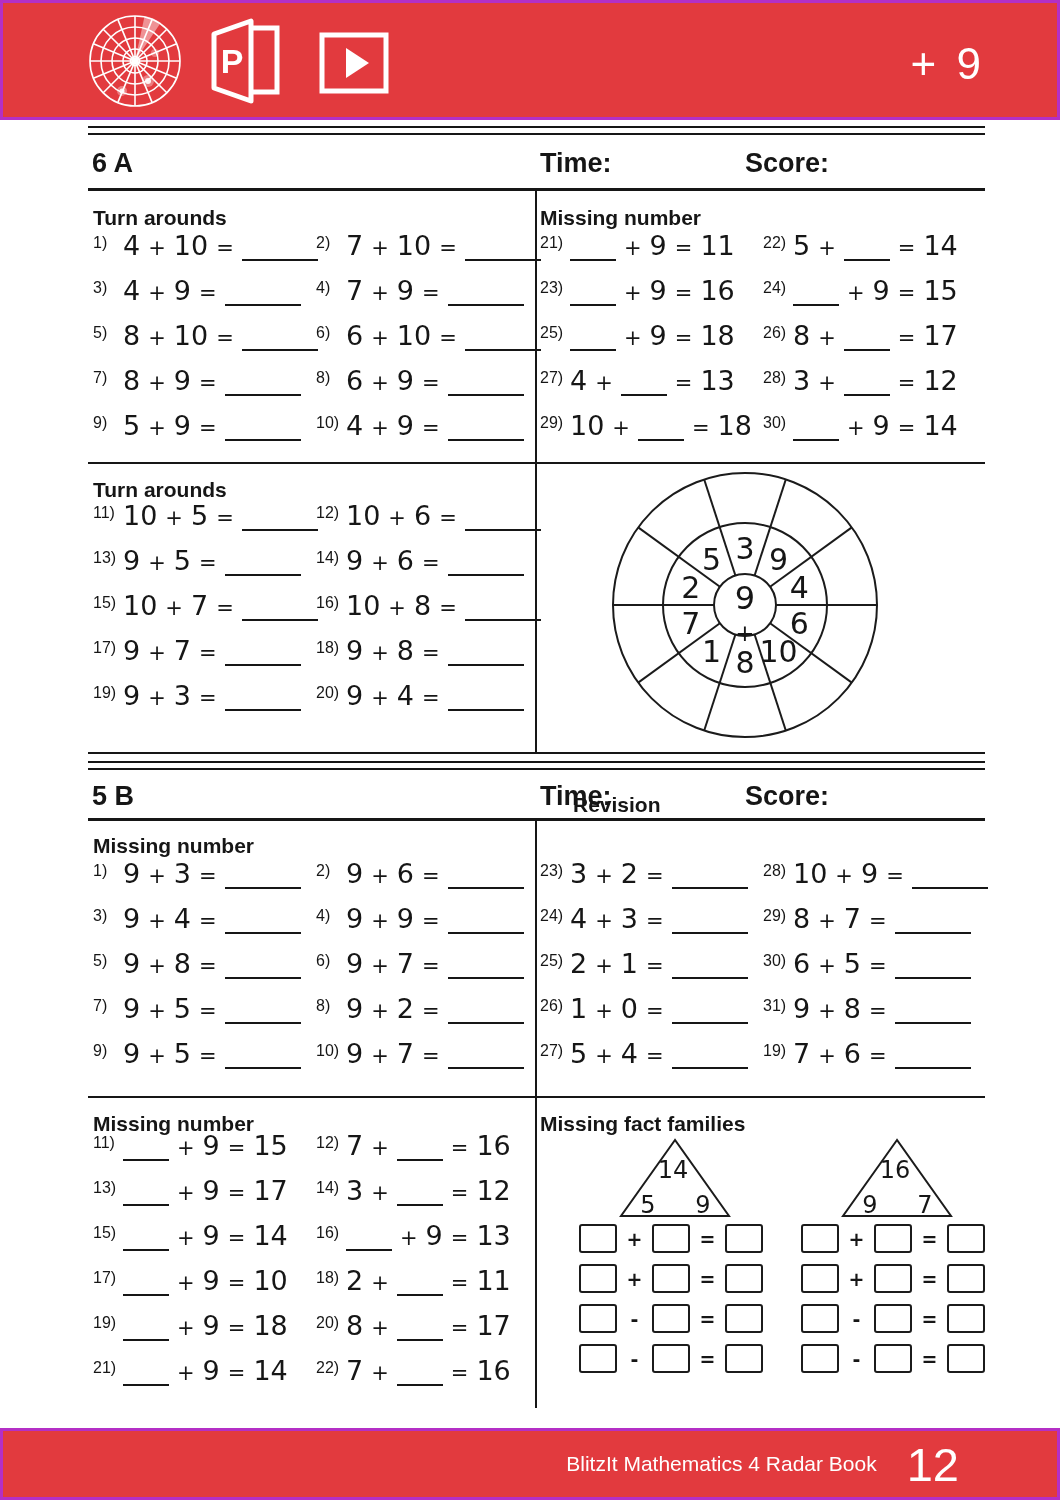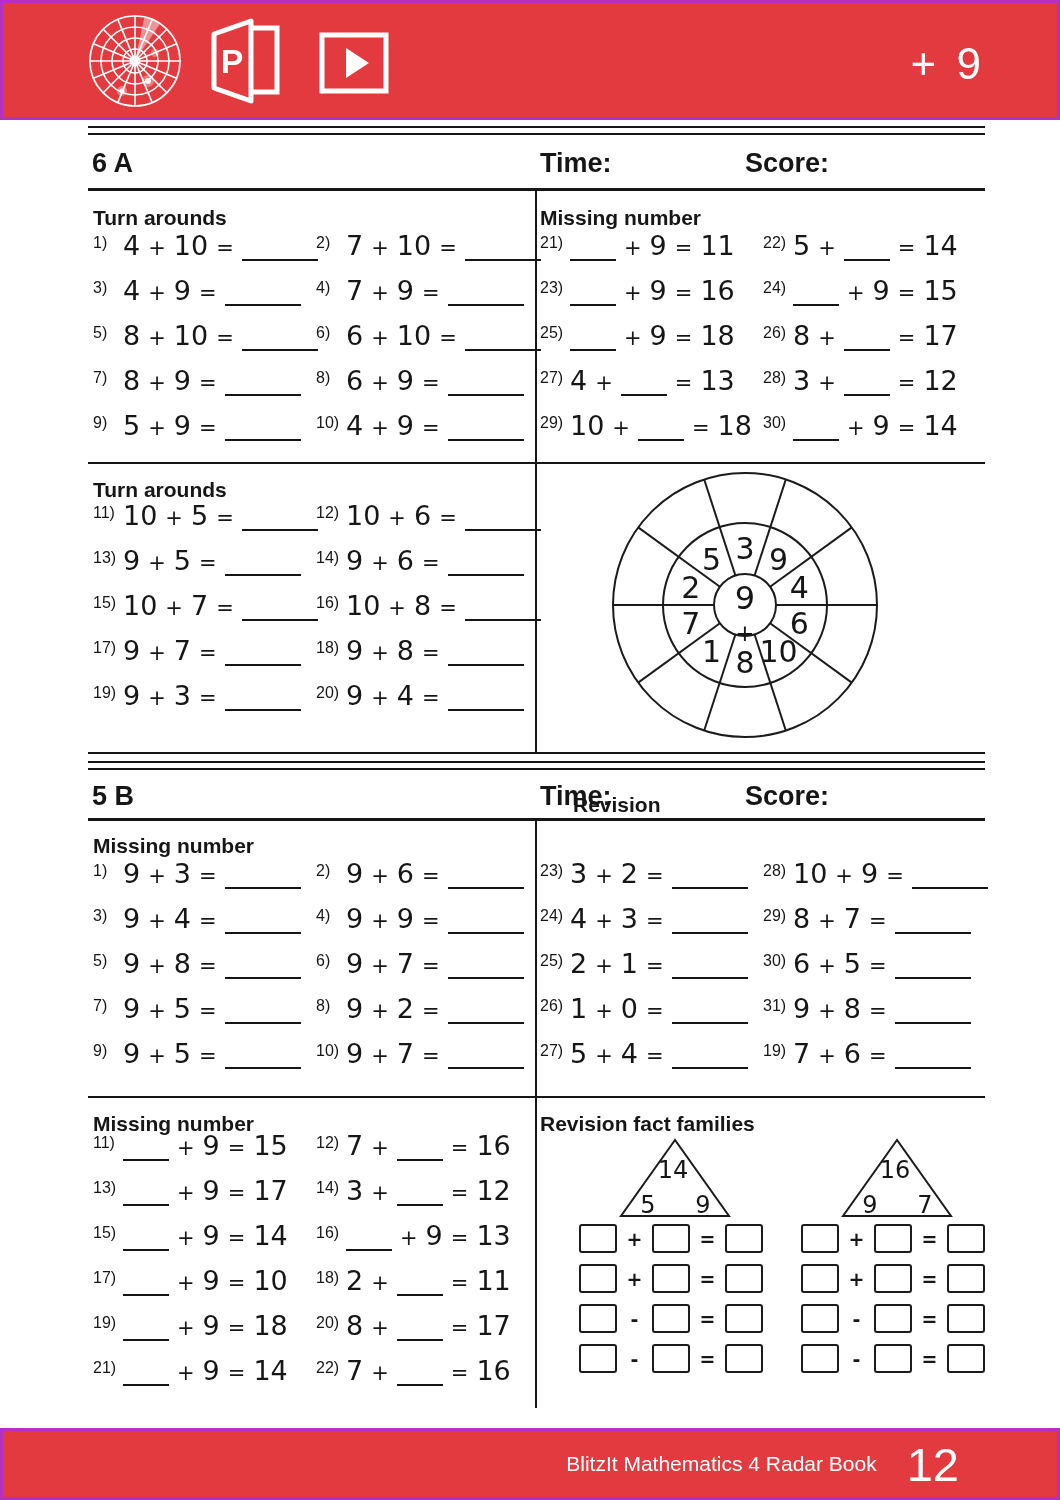--- a/index.html
+++ b/index.html
@@ -785,21 +785,21 @@
         <span class="ptoks">
           <span class="dig">7</span>
           <span class="op">+</span>
           <span class="blank mid"></span>
           <span class="op">=</span>
           <span class="dig">16</span>
         </span>
       </div>
     </div>
 
-  <div class="colhead" style="left:540px;top:1112px;">Revision fact families</div>
+  <div class="colhead" style="left:540px;top:1112px;">Missing fact families</div>
 
   <svg class="tri" style="left:615px;top:1136px;" width="120" height="84" viewBox="0 0 120 84">
     <polygon points="60,4 6,80 114,80"></polygon>
     <text x="58" y="42" text-anchor="middle">14</text>
     <text x="33" y="77" text-anchor="middle">5</text>
     <text x="88" y="77" text-anchor="middle">9</text>
   </svg>
 
   <svg class="tri" style="left:837px;top:1136px;" width="120" height="84" viewBox="0 0 120 84">
     <polygon points="60,4 6,80 114,80"></polygon>

